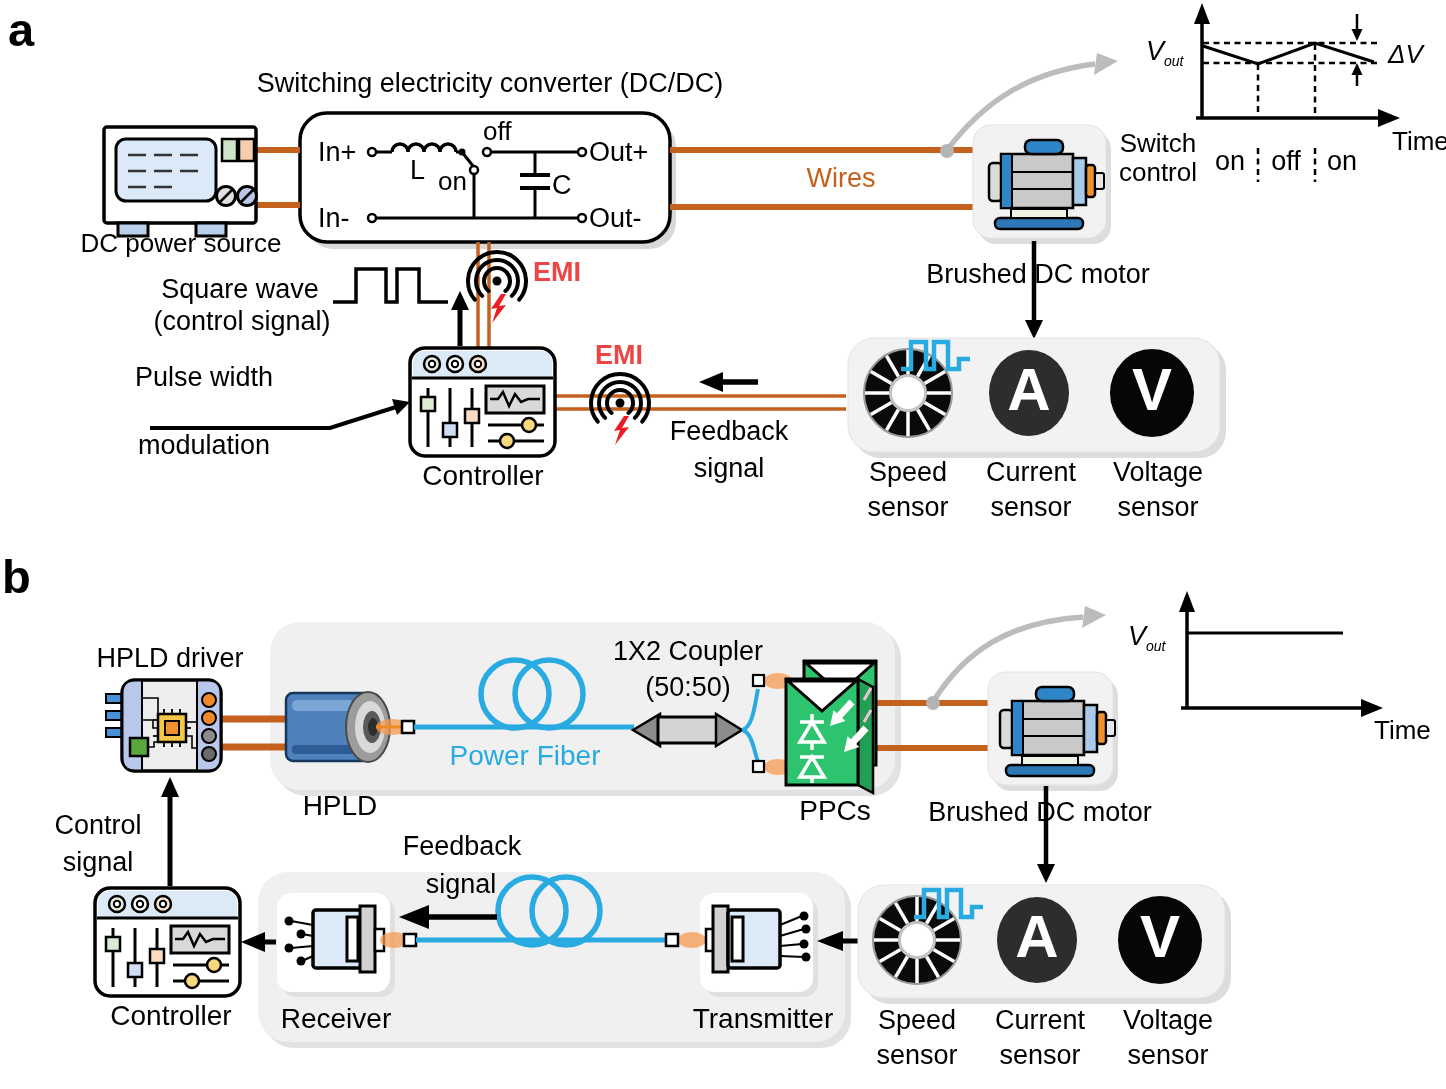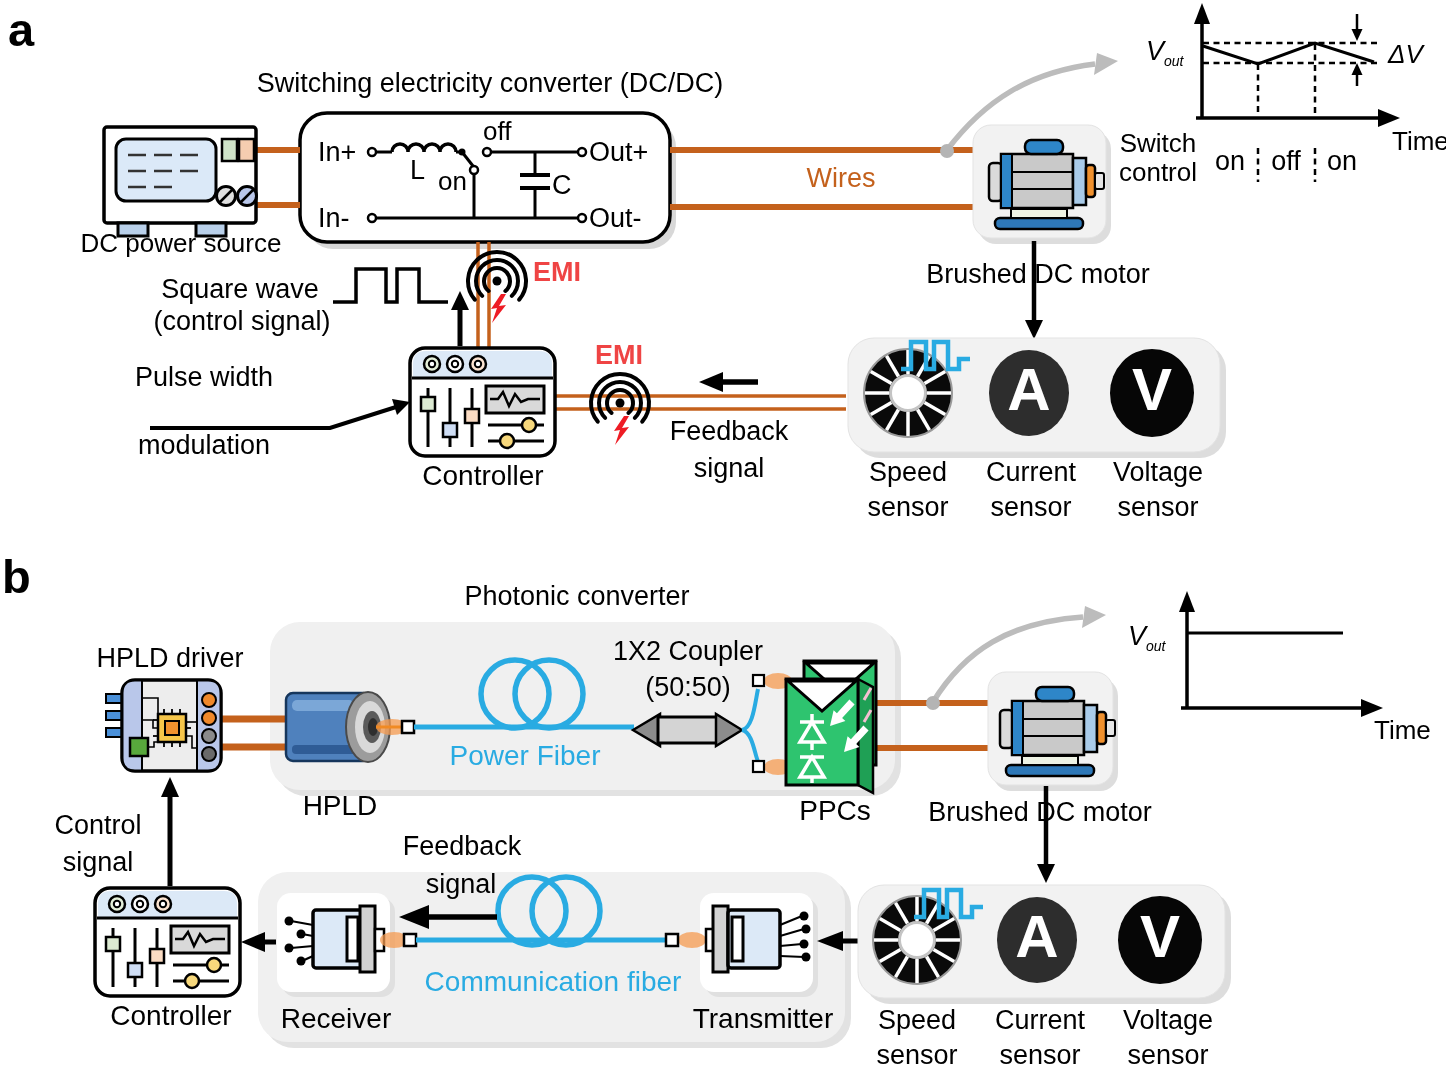--- a/index.html
+++ b/index.html
@@ -477,38 +477,36 @@
 <div class="cirLetter" style="left:1029px;top:392px;">A</div>
 <div class="cirLetter" style="left:1152px;top:392px;">V</div>
 <div class="lbl f27 c" style="left:908px;top:458px;">Speed</div>
 <div class="lbl f27 c" style="left:908px;top:493px;">sensor</div>
 <div class="lbl f27 c" style="left:1031px;top:458px;">Current</div>
 <div class="lbl f27 c" style="left:1031px;top:493px;">sensor</div>
 <div class="lbl f27 c" style="left:1158px;top:458px;">Voltage</div>
 <div class="lbl f27 c" style="left:1158px;top:493px;">sensor</div>
 
 <div class="lbl f46" style="left:2px;top:551px;">b</div>
-<div class="lbl f27 c" style="left:577px;top:582px;">Photonic converter</div>
 <div class="lbl f27 c" style="left:170px;top:644px;">HPLD driver</div>
 <div class="lbl f28 c" style="left:340px;top:791px;">HPLD</div>
 <div class="lbl f28 c blue" style="left:525px;top:741px;">Power Fiber</div>
 <div class="lbl f27 c" style="left:688px;top:637px;">1X2 Coupler</div>
 <div class="lbl f27 c" style="left:688px;top:673px;">(50:50)</div>
 <div class="lbl f28 c" style="left:835px;top:796px;">PPCs</div>
 <div class="lbl f27 c" style="left:1040px;top:798px;">Brushed DC motor</div>
 
 <div class="lbl f27" style="left:1128px;top:622px;"><span class="ital">V</span><span class="vsub">out</span></div>
 <div class="lbl f26" style="left:1374px;top:716px;">Time</div>
 
 <div class="lbl f27 c" style="left:98px;top:811px;">Control</div>
 <div class="lbl f27 c" style="left:98px;top:848px;">signal</div>
 <div class="lbl f28 c" style="left:171px;top:1001px;">Controller</div>
 <div class="lbl f28 c" style="left:336px;top:1004px;">Receiver</div>
 <div class="lbl f28 c" style="left:763px;top:1004px;">Transmitter</div>
-<div class="lbl f28 c blue" style="left:553px;top:967px;">Communication fiber</div>
 <div class="lbl f27 c" style="left:462px;top:832px;">Feedback</div>
 <div class="lbl f27 c" style="left:461px;top:870px;">signal</div>
 
 <div class="cirLetter" style="left:1037px;top:939px;">A</div>
 <div class="cirLetter" style="left:1160px;top:939px;">V</div>
 <div class="lbl f27 c" style="left:917px;top:1006px;">Speed</div>
 <div class="lbl f27 c" style="left:917px;top:1041px;">sensor</div>
 <div class="lbl f27 c" style="left:1040px;top:1006px;">Current</div>
 <div class="lbl f27 c" style="left:1040px;top:1041px;">sensor</div>
 <div class="lbl f27 c" style="left:1168px;top:1006px;">Voltage</div>

